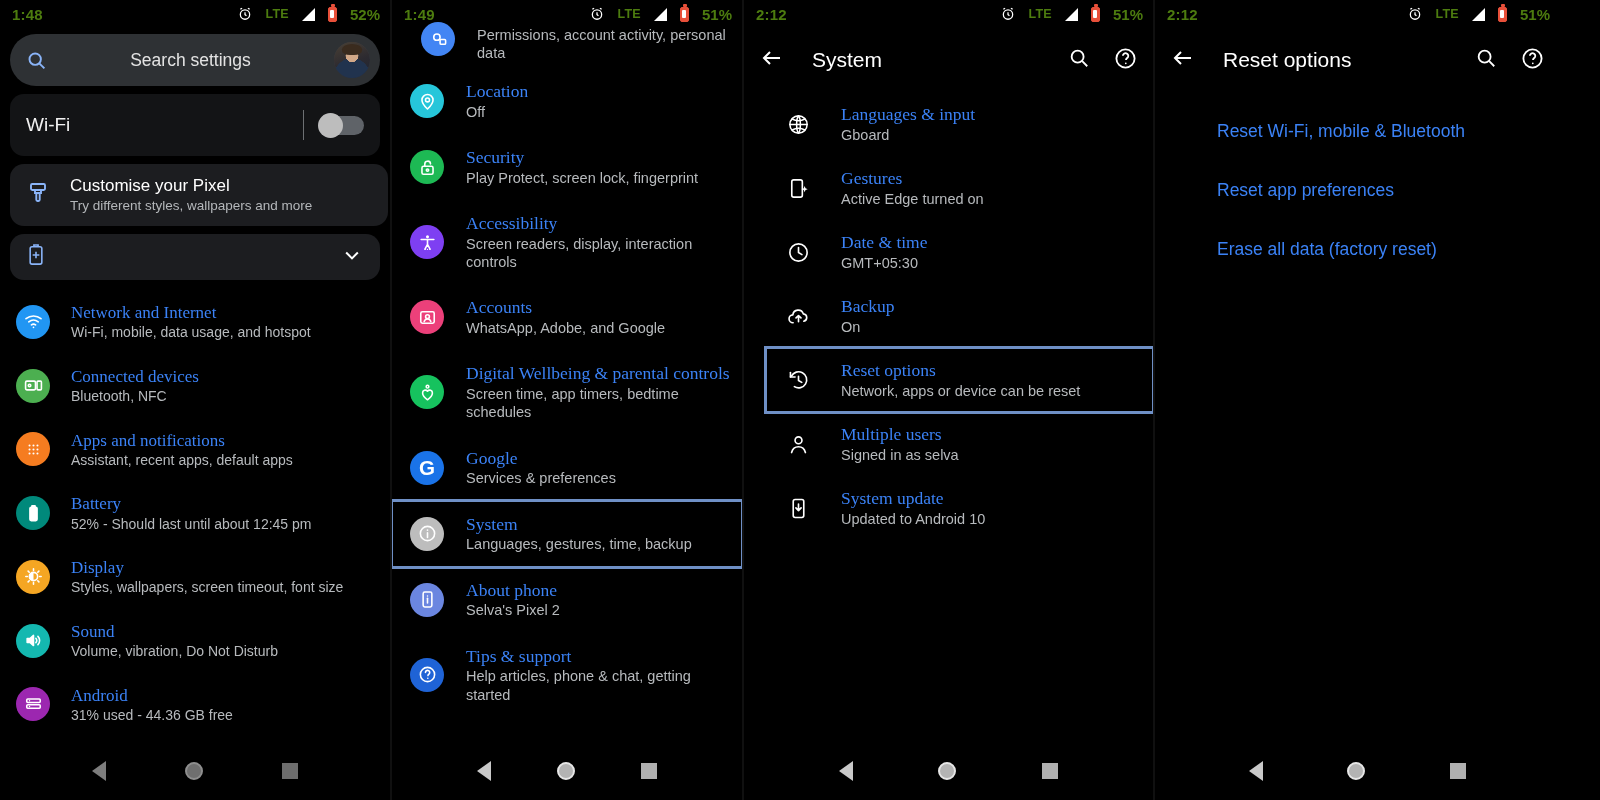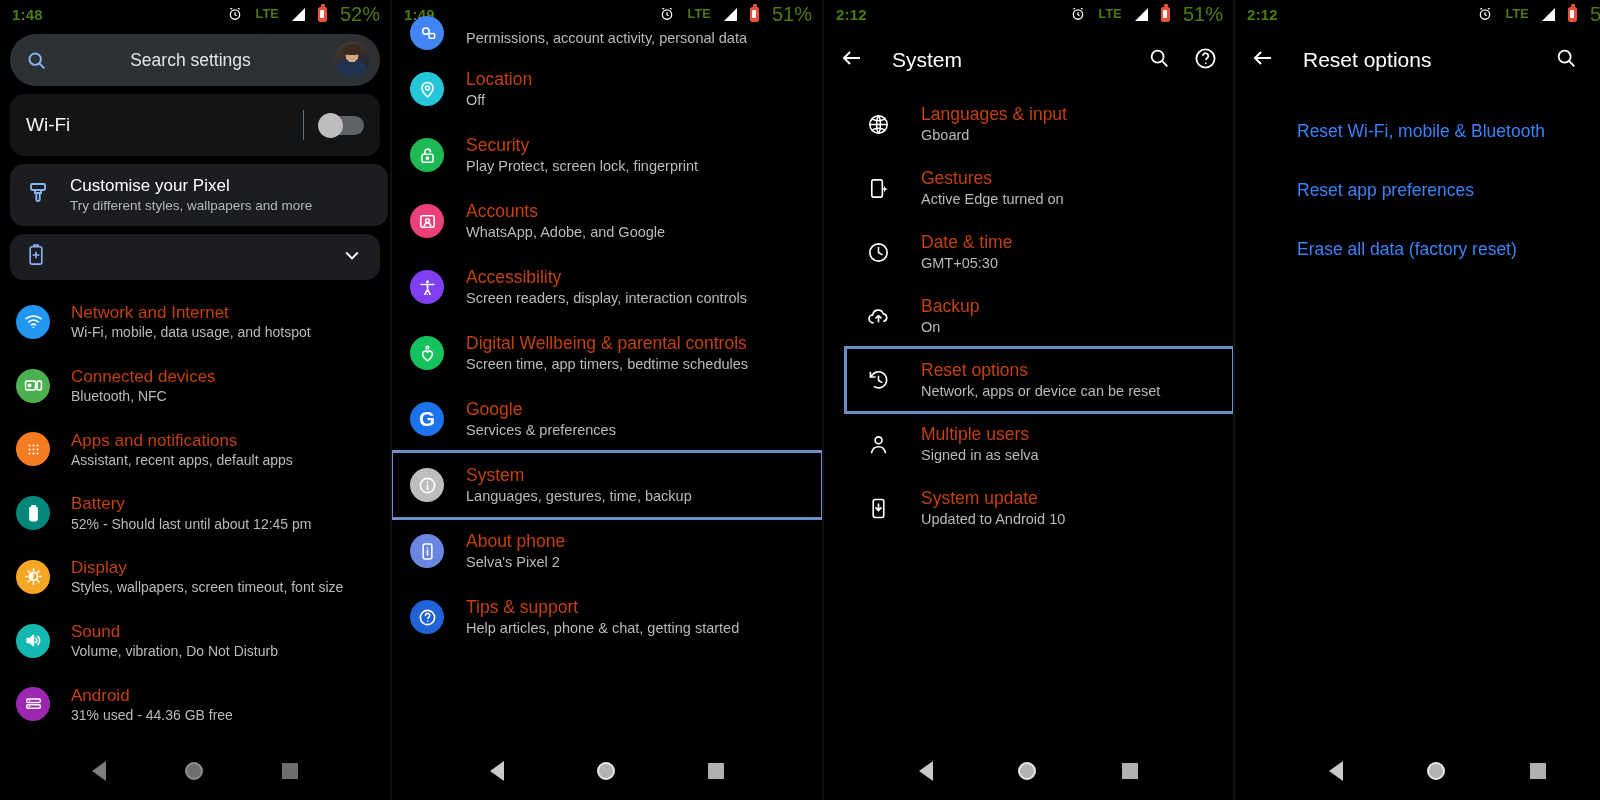--- a/index.html
+++ b/index.html
@@ -12,35 +12,35 @@
   .screens { display: flex; width: 1600px; height: 800px; }
   .panel {
     position: relative;
     height: 800px;
     background: #000;
     overflow: hidden;
     border-right: 2px solid #101010;
     flex: 0 0 auto;
   }
   .p1 { width: 392px; }
-  .p2 { width: 432px; }
+  .p2 { width: 352px; }
   .p3 { width: 411px; }
   .p4 { width: 405px; border-right: none; }
 
   
   .statusbar {
     height: 28px;
     display: flex; align-items: center;
     padding: 0 10px 0 12px;
     color: #4d7c0f;
   }
   .sb-time { font-size: 15px; font-weight: bold; letter-spacing: .2px; }
   .sb-right { margin-left: auto; display: flex; align-items: center; gap: 13px; }
   .sb-lte { font-size: 12.5px; font-weight: bold; letter-spacing: .3px; }
-  .sb-pct { font-size: 20px; font-weight: normal; }
+  .sb-pct { font-size: 15px; font-weight: bold; }
   .alarm-icon svg { display: block; }
   .signal-tri {
     width: 0; height: 0;
     border-left: 13px solid transparent;
     border-bottom: 13px solid #fff;
   }
   .bat-icon {
     width: 9px; height: 15px;
     border: 1.5px solid #e8503a;
     border-radius: 2px;
@@ -141,21 +141,21 @@
     display: flex; align-items: center;
     padding: 12px 14px 12px 16px;
     min-height: 62px;
   }
   .row-ic {
     width: 34px; height: 34px; border-radius: 50%;
     flex: 0 0 auto;
     display: flex; align-items: center; justify-content: center;
   }
   .row-txt { margin-left: 21px; min-width: 0; }
-  .row-title { color: #c2410c; font-size: 17px; line-height: 1.25; }
+  .row-title { color: #3b82f6; font-size: 17px; line-height: 1.25; font-family: Liberation Serif, serif; }
   .row-sub { color: #b7babd; font-size: 14px; margin-top: 4px; line-height: 1.25; }
 
   
   .p2 .row { padding: 13px 12px 13px 18px; }
   .p2 .row-txt { margin-left: 22px; }
   .p2 .row-title { font-size: 17.5px; }
   .p2 .row-sub { font-size: 14.5px; }
 
   .p3 .row { padding: 12px 12px 12px 18px; min-height: 56px; }
   .p3 .row-ic { width: 28px; height: 28px; border-radius: 0; background: none !important; }
@@ -377,21 +377,21 @@
               <path d="M4 4l3-2M20 4l-3-2"></path>
           </svg>
         </span>
         <span class="sb-lte">LTE</span>
         <span class="signal-tri"></span>
         <span class="bat-icon"></span>
         <span class="sb-pct">51%</span>
       </span>
     </div>
 
-    <div class="row" style="min-height:0;padding-top:0;padding-bottom:6px;margin-top:-12px;">
+    <div class="row" style="min-height:0;padding-top:0;padding-bottom:6px;margin-top:-12px;margin-left:11px;">
       <span class="row-ic" style="background:#4285f4;">
         <svg width="19" height="19" viewBox="0 0 24 24" fill="none" stroke="#fff" stroke-width="2">
           <circle cx="10" cy="9" r="4"></circle>
             <rect x="14" y="12" width="7" height="6" rx="1.4"></rect>
         </svg>
       </span>
       <span class="row-txt" style="margin-top:10px;">
         <span class="row-sub">Permissions, account activity, personal data</span>
       </span>
     </div>
@@ -408,43 +408,43 @@
         </div>
         <div class="row">
           <span class="row-ic" style="background:#1db954;">
             <svg width="19" height="19" viewBox="0 0 24 24" fill="none" stroke="#fff" stroke-width="2" stroke-linecap="round" stroke-linejoin="round">
               <rect x="5" y="10.5" width="14" height="10" rx="2"></rect>
               <path d="M8.6 10.5V7.8a3.6 3.6 0 017.2-.4"></path>
               <circle cx="12" cy="15.3" r="1.5"></circle>
             </svg>
           </span>
           <span class="row-txt"><span class="row-title">Security</span><br><span class="row-sub">Play Protect, screen lock, fingerprint</span></span>
-        </div>
-        <div class="row">
-          <span class="row-ic" style="background:#ec407a;">
-            <svg width="19" height="19" viewBox="0 0 24 24" fill="none" stroke="#fff" stroke-width="2" stroke-linecap="round" stroke-linejoin="round">
-              <rect x="3.5" y="4.8" width="17" height="14.4" rx="2"></rect>
-              <circle cx="12" cy="11" r="2.4"></circle>
-              <path d="M7.8 17c.7-2.2 2.4-3.2 4.2-3.2s3.5 1 4.2 3.2"></path>
-            </svg>
-          </span>
-          <span class="row-txt"><span class="row-title">Accounts</span><br><span class="row-sub">WhatsApp, Adobe, and Google</span></span>
         </div>
         <div class="row">
           <span class="row-ic" style="background:#7e3ff2;">
             <svg width="19" height="19" viewBox="0 0 24 24" fill="none" stroke="#fff" stroke-width="2" stroke-linecap="round" stroke-linejoin="round">
               <circle cx="12" cy="4.6" r="1.9" fill="#fff" stroke="none"></circle>
               <path d="M4 8.3h16"></path>
               <path d="M12 8.3v6M12 14.3l-3.2 6M12 14.3l3.2 6"></path>
               <circle cx="9" cy="20.8" r=".8" fill="#fff" stroke="none"></circle>
               <circle cx="12" cy="20.8" r=".8" fill="#fff" stroke="none"></circle>
               <circle cx="15" cy="20.8" r=".8" fill="#fff" stroke="none"></circle>
             </svg>
           </span>
           <span class="row-txt"><span class="row-title">Accessibility</span><br><span class="row-sub">Screen readers, display, interaction controls</span></span>
+        </div>
+        <div class="row">
+          <span class="row-ic" style="background:#ec407a;">
+            <svg width="19" height="19" viewBox="0 0 24 24" fill="none" stroke="#fff" stroke-width="2" stroke-linecap="round" stroke-linejoin="round">
+              <rect x="3.5" y="4.8" width="17" height="14.4" rx="2"></rect>
+              <circle cx="12" cy="11" r="2.4"></circle>
+              <path d="M7.8 17c.7-2.2 2.4-3.2 4.2-3.2s3.5 1 4.2 3.2"></path>
+            </svg>
+          </span>
+          <span class="row-txt"><span class="row-title">Accounts</span><br><span class="row-sub">WhatsApp, Adobe, and Google</span></span>
         </div>
         <div class="row">
           <span class="row-ic" style="background:#16c25e;">
             <svg width="19" height="19" viewBox="0 0 24 24" fill="none" stroke="#fff" stroke-width="2" stroke-linecap="round" stroke-linejoin="round">
               <circle cx="12" cy="4.6" r="1.7"></circle>
               <path d="M12 21.2s-6.2-4.3-6.2-8.5A3.5 3.5 0 0112 10.3a3.5 3.5 0 016.2 2.4c0 4.2-6.2 8.5-6.2 8.5z"></path>
             </svg>
           </span>
           <span class="row-txt"><span class="row-title">Digital Wellbeing &amp; parental controls</span><br><span class="row-sub">Screen time, app timers, bedtime schedules</span></span>
         </div>

